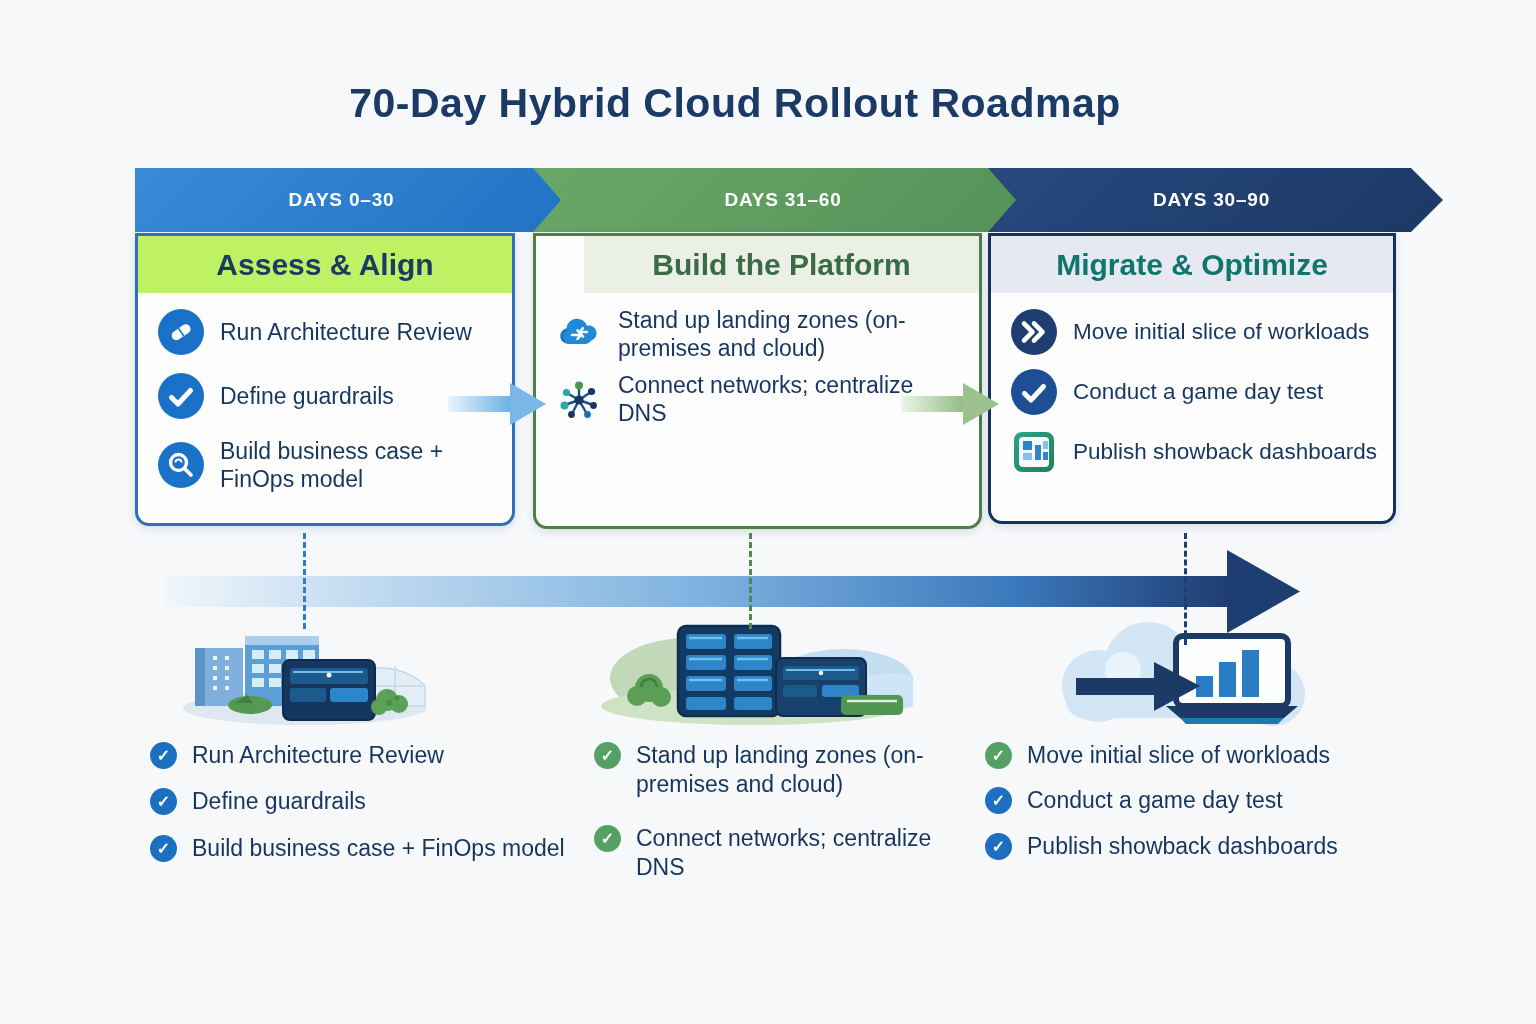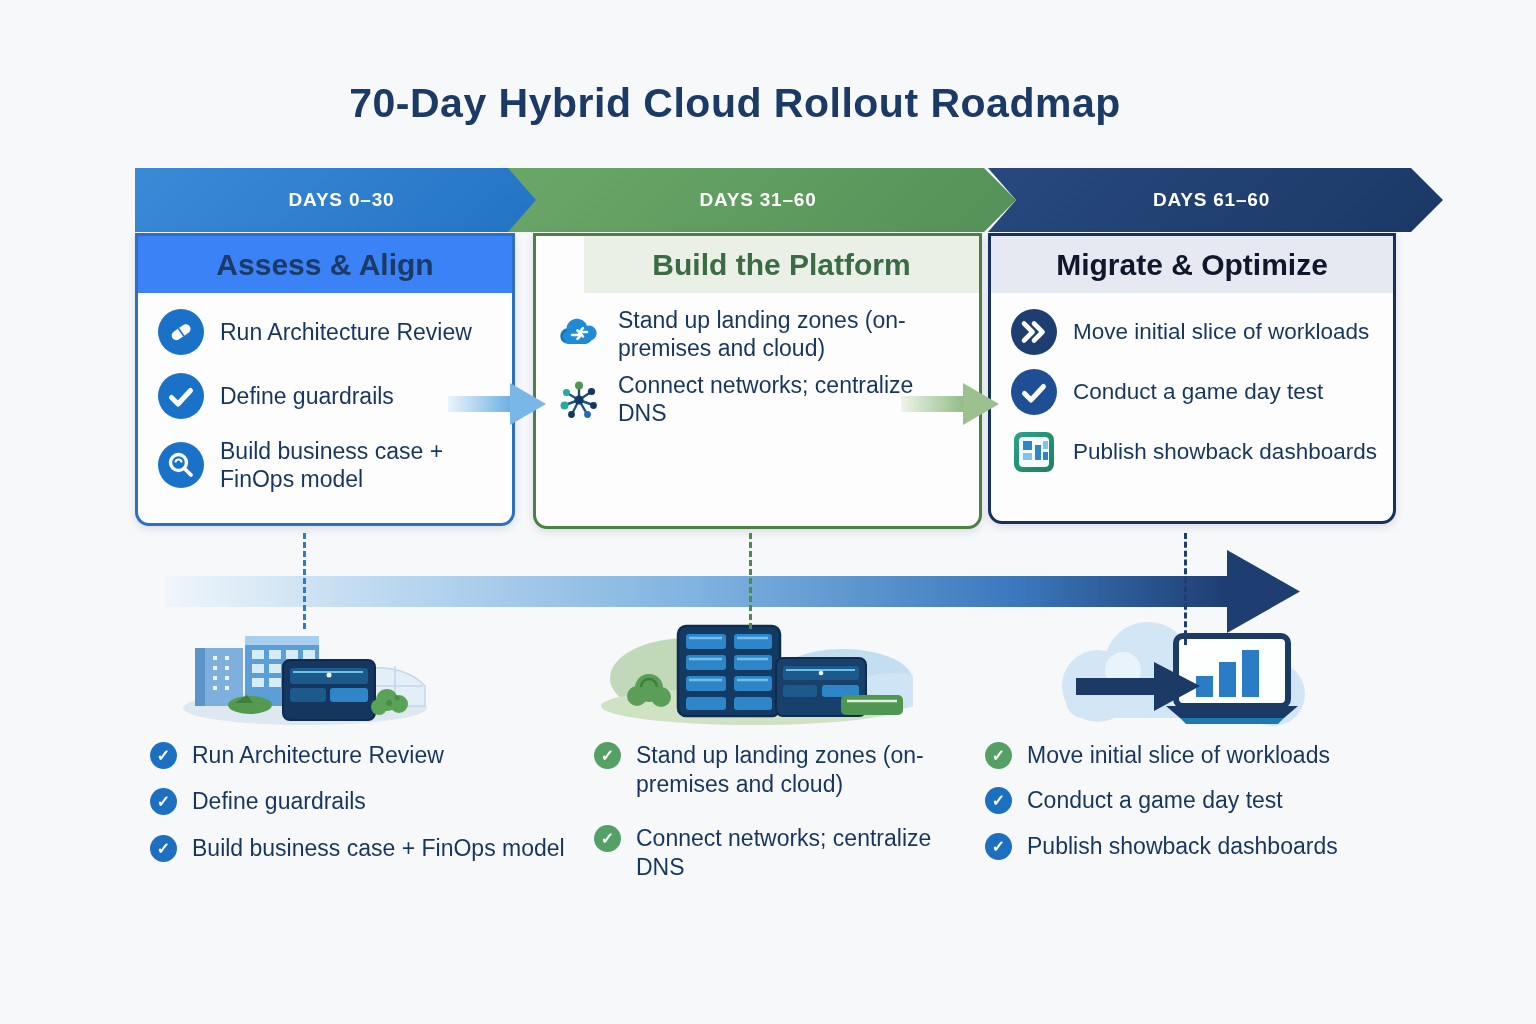--- a/index.html
+++ b/index.html
@@ -9,33 +9,33 @@
   
   .title{position:absolute; left:0; top:80px; width:1470px; text-align:center;
     font-size:41px; font-weight:700; color:#1b3a66; letter-spacing:.5px;}
 
   
   .phase-header{position:absolute; top:168px; height:64px; display:flex; align-items:center;
     justify-content:center; color:#fff; font-size:19px; font-weight:700; letter-spacing:.8px;}
   .hdr-point{clip-path:polygon(0 0, calc(100% - 32px) 0, 100% 50%, calc(100% - 32px) 100%, 0 100%);}
   .hdr-notch{clip-path:polygon(0 0, calc(100% - 32px) 0, 100% 50%, calc(100% - 32px) 100%, 0 100%, 28px 50%);}
   #hdr1{left:135px; width:413px; background:linear-gradient(135deg,#3b8ad8,#2272c4); padding-right:20px;}
-  #hdr2{left:508px; width:480px; background:linear-gradient(135deg,#6aa767,#549158); padding-left:10px; padding-right:18px;}
+  #hdr2{left:533px; width:480px; background:linear-gradient(135deg,#6aa767,#549158); padding-left:10px; padding-right:18px;}
   #hdr3{left:988px; width:427px; background:linear-gradient(135deg,#27497e,#1b3866); padding-left:10px; padding-right:18px;}
 
   
   .phase-body{position:absolute; top:233px; background:#fdfdfe; border-radius:0 0 14px 14px;
     box-shadow:0 3px 8px rgba(30,62,114,.14); overflow:hidden; display:flex; flex-direction:column;}
   #body1{left:135px; width:374px; height:287px; border:3px solid #2e6fbf;}
   #body2{left:533px; width:443px; height:290px; border:3px solid #4d7f46;}
   #body3{left:988px; width:402px; height:285px; border:3px solid #16315e;}
   .phase-name{height:57px; line-height:57px; text-align:center; font-size:30px; font-weight:700;}
-  #body1 .phase-name{background:#3b82f6; color:#1b3a66;}
+  #body1 .phase-name{background:#bef264; color:#1b3a66;}
   #body2 .phase-name{background:#eaf0e6; color:#3a6b45;margin-left:48px;}
-  #body3 .phase-name{background:#e6e9f2; color:#0f172a;}
+  #body3 .phase-name{background:#e6e9f2; color:#0f766e;}
   .items{display:flex; flex-direction:column; padding:16px 14px 0 20px;}
   #body1 .items{gap:18px;} #body2 .items{gap:9px; padding-top:13px;} #body3 .items{gap:14px;}
   .item{display:flex; align-items:center; gap:16px;}
   .item .ico{width:46px; height:46px; flex:0 0 46px;}
   .item .txt{font-size:23px; color:#17365f; line-height:1.22;}
   #body2 .item .txt{max-width:330px;}
   #body3 .item .txt{max-width:320px; font-size:22.5px;}
 
   
   .conn{position:absolute; top:380px;}
@@ -75,21 +75,21 @@
 
   <div class="title">70-Day Hybrid Cloud Rollout Roadmap</div>
 
   <div id="hdr1" class="phase-header hdr-point">
     <span>DAYS 0–30</span>
   </div>
   <div id="hdr2" class="phase-header hdr-notch">
     <span>DAYS 31–60</span>
   </div>
   <div id="hdr3" class="phase-header hdr-notch">
-    <span>DAYS 61–60</span>
+    <span>DAYS 30–90</span>
   </div>
 
   <div id="body1" class="phase-body">
     <div class="phase-name">Assess &amp; Align</div>
     <div class="items">
       <div class="item">
         <span class="ico">
           <svg width="46" height="46" viewBox="0 0 46 46">
               <circle cx="23" cy="23" r="23" fill="#1a72c8"></circle>
             <rect x="12.5" y="18.5" width="21" height="9.4" rx="4.7" fill="#fff" transform="rotate(-35 23 23)"></rect>

